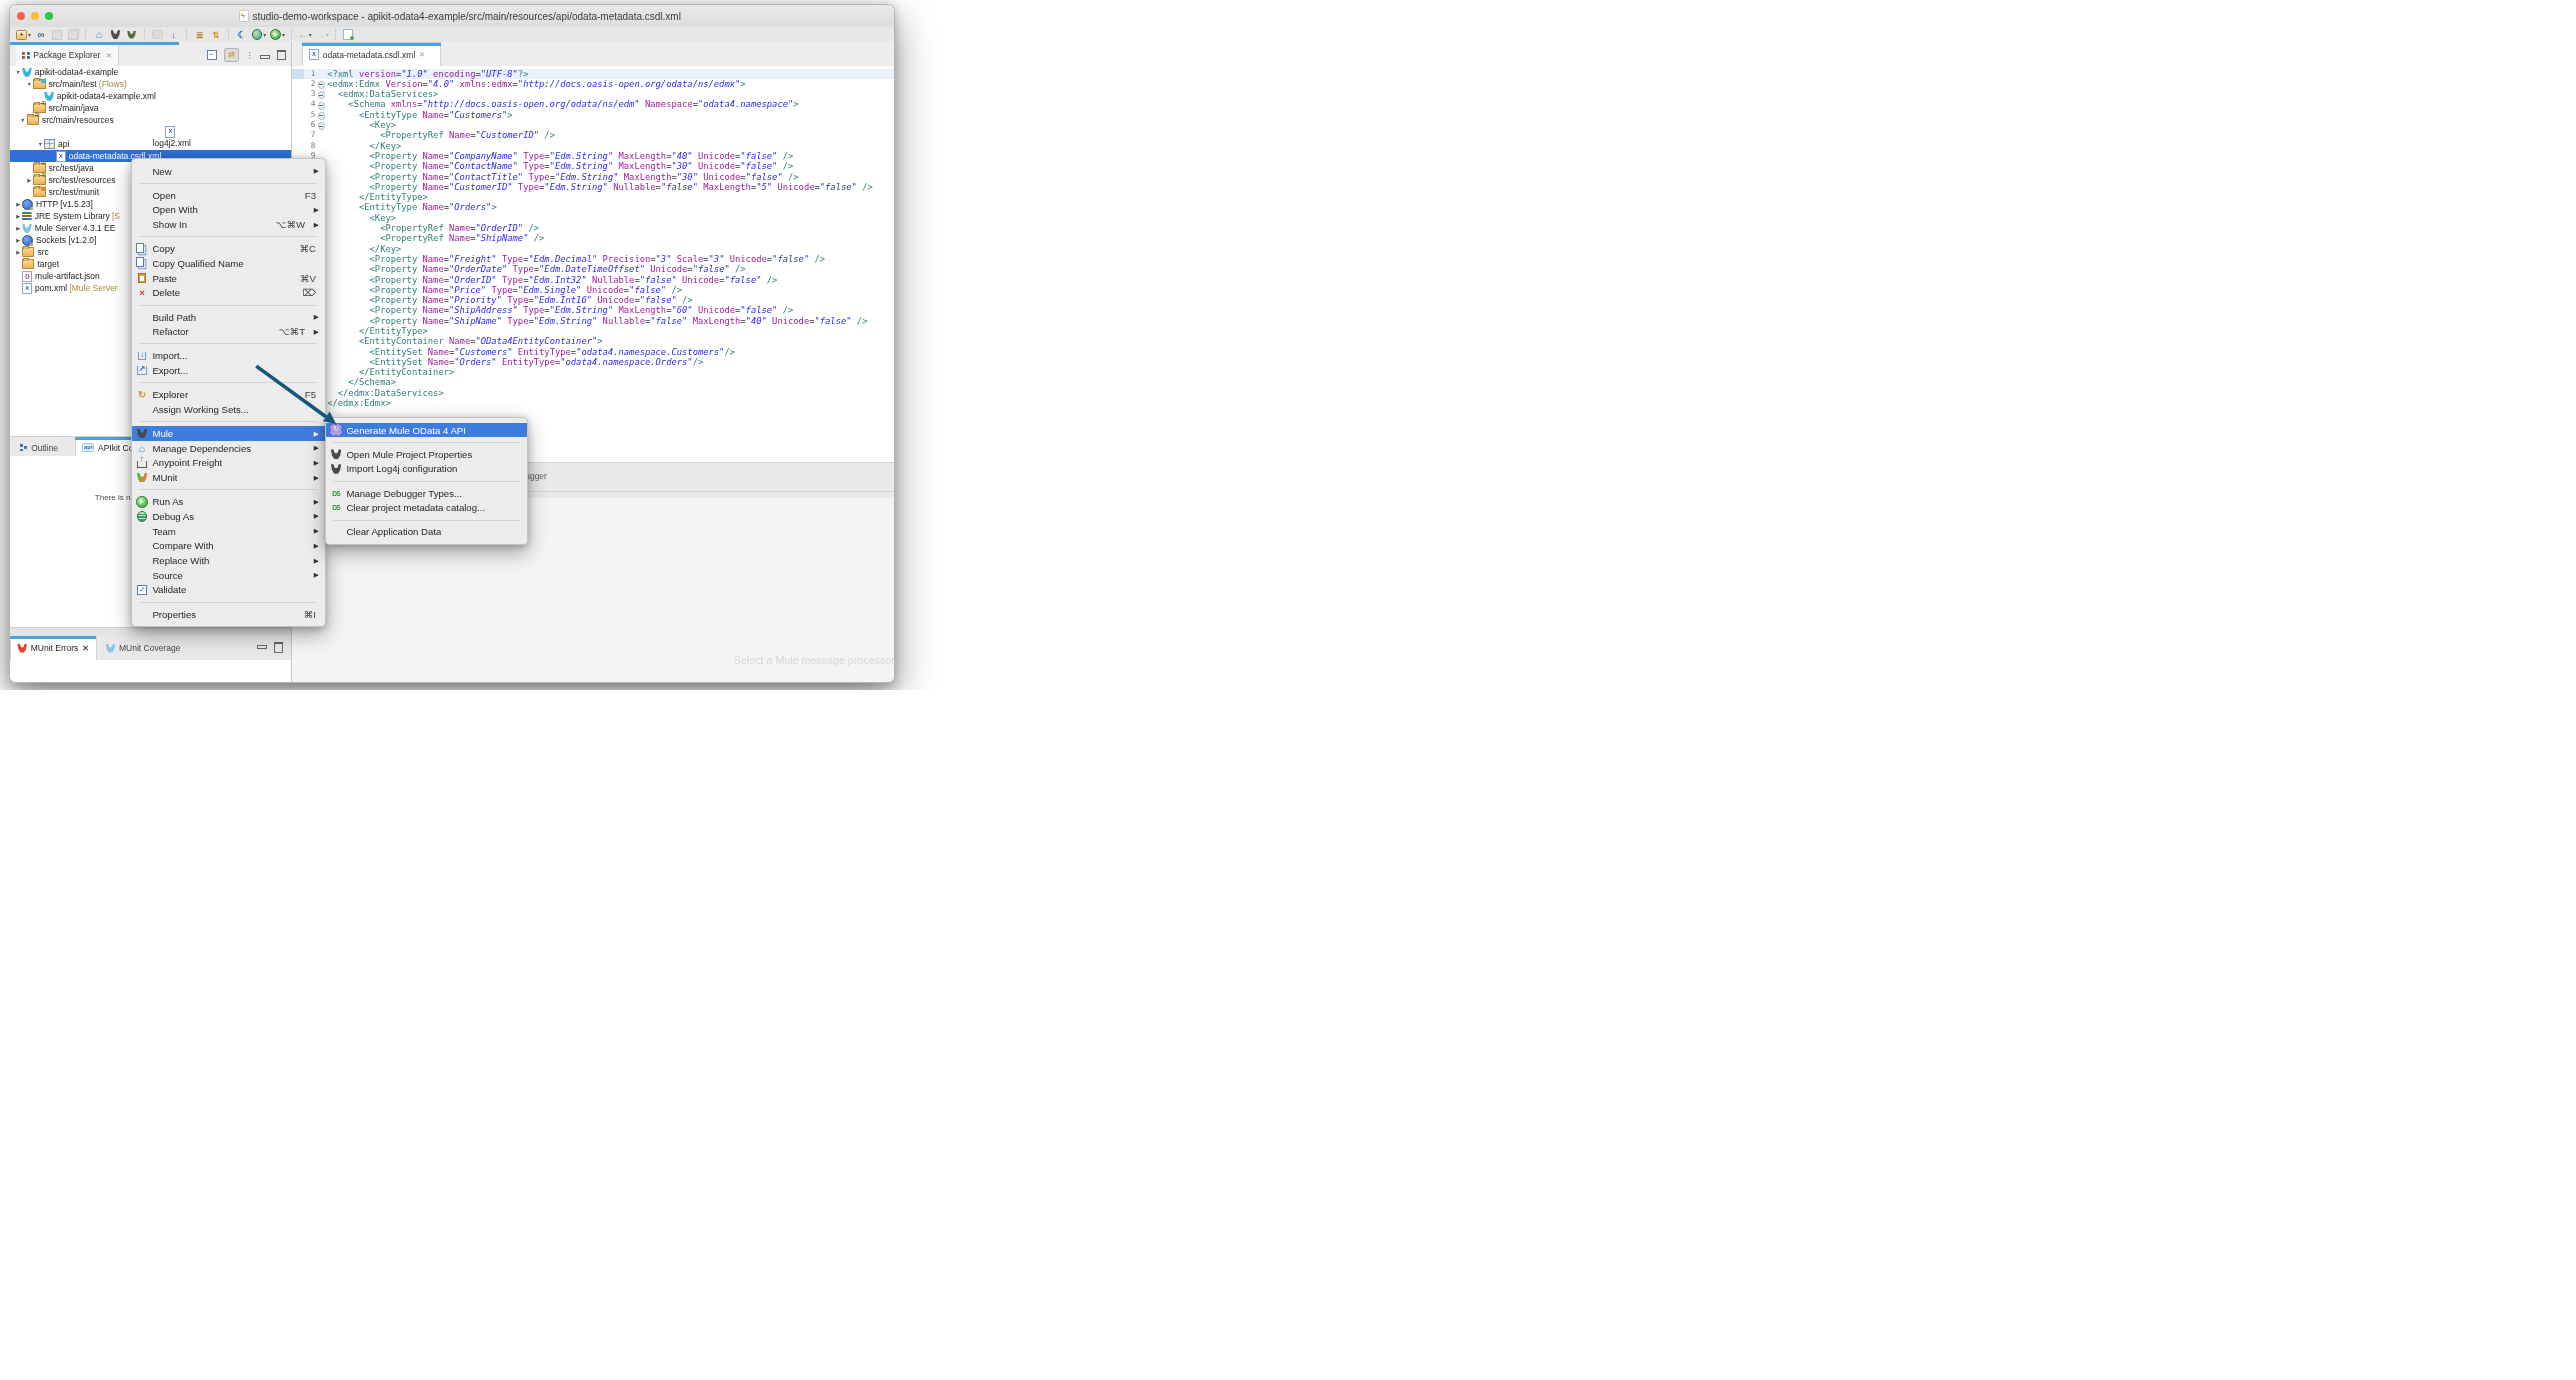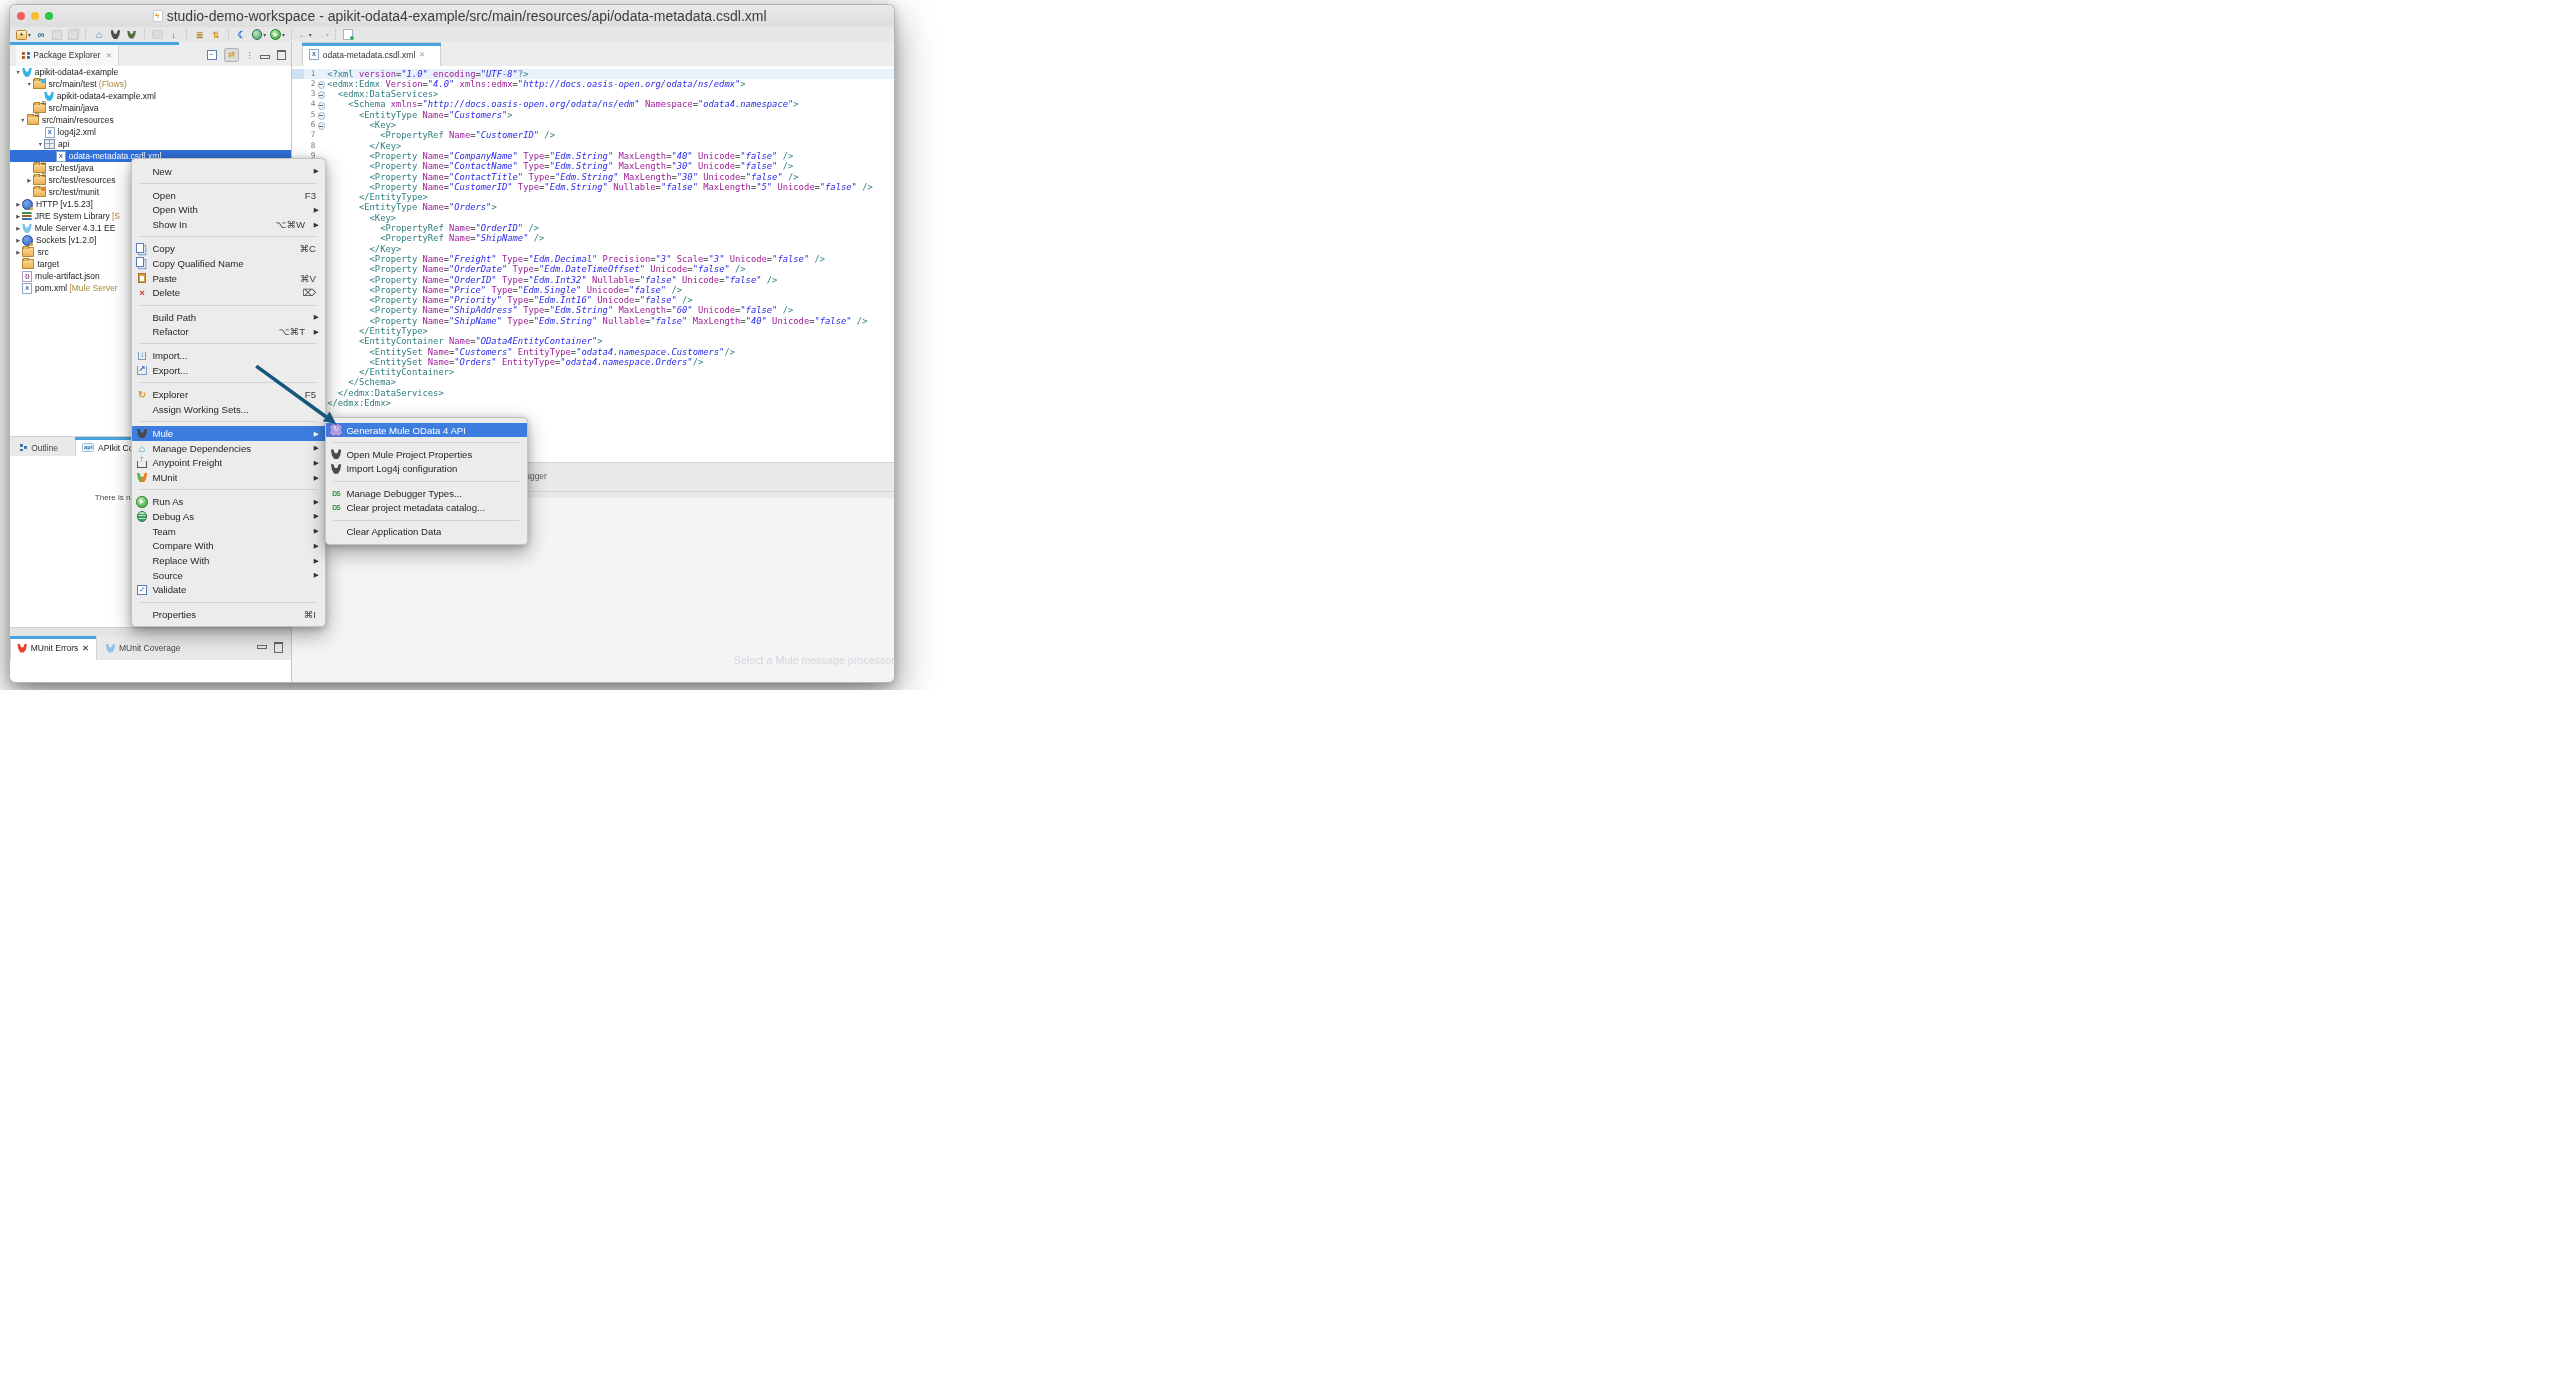--- a/index.html
+++ b/index.html
@@ -4,21 +4,21 @@
 <style>
   html,body{margin:0;padding:0;background:#fff;font-family:"Liberation Sans",sans-serif;}
   .page{position:relative;width:1288px;height:690px;background:#fff;overflow:hidden;}
   .window{position:absolute;left:8.8px;top:4.4px;width:884px;height:677px;background:#e9e9e9;
     border:0.7px solid #b5b5b5;border-radius:6.6px;box-shadow:0 16px 41px rgba(0,0,0,.42),0 2.9px 10.3px rgba(0,0,0,.25);overflow:hidden;}
   
   .titlebar{position:absolute;left:0;top:0;right:0;height:21.4px;background:linear-gradient(#e9e9e9,#dddddd);border-bottom:0.7px solid #c9c9c9;}
   .lights{position:absolute;left:7.4px;top:6.6px;display:flex;gap:5.9px;}
   .light{width:8px;height:8px;border-radius:50%;}
   .title{position:absolute;left:16px;right:0;top:0;height:21.4px;display:flex;align-items:center;justify-content:center;gap:3.7px;
-    font-size:14px;color:#3c3c3c;white-space:nowrap;overflow:hidden;}
+    font-size:10px;color:#3c3c3c;white-space:nowrap;overflow:hidden;}
   .doc-ic{width:8px;height:10.3px;background:#fff;border:0.7px solid #c9c9c9;border-radius:1.5px;position:relative;flex:0 0 auto;}
   .doc-ic::before{content:"ϟ";position:absolute;left:1.1px;top:-0.4px;font-size:8px;color:#ef8b23;font-weight:bold;}
   
   .toolbar{position:absolute;left:0;top:21.4px;right:0;height:15.5px;background:#e7e7e7;display:flex;align-items:center;padding-left:5.9px;gap:3.7px;}
   .tb{height:12.5px;min-width:12.5px;display:flex;align-items:center;justify-content:center;font-size:8.8px;position:relative;}
   .tb.dis{opacity:.35;filter:grayscale(1);}
   .dd::after{content:"▾";font-size:5.9px;color:#555;margin-left:0.7px;}
   .tbsep{width:0.7px;height:10.3px;border-left:0.7px dotted #bdbdbd;margin:0 2.2px;}
   .g-box{width:9.6px;height:8px;border-radius:1.5px;background:linear-gradient(#fdf6e3,#f0c36a);border:0.7px solid #b5882f;color:#7a5a10;font-size:6.6px;line-height:7.4px;text-align:center;font-weight:bold;}
   .g-sync{color:#2f6f9f;font-weight:bold;font-size:9.6px;}
@@ -279,21 +279,21 @@
         <div class="trow" style="padding-left: 15.5px;">
           <span class="tarrow"></span>
           <span class="ticon folder ic-package-folder"></span>
           <span>src/main/java</span>
         </div>
         <div class="trow" style="padding-left: 9px;">
           <span class="tarrow">▼</span>
           <span class="ticon folder ic-package-folder"></span>
           <span>src/main/resources</span>
         </div>
-        <div class="trow" style="padding-left: 27px;">
+        <div class="trow" style="padding-left: 43px; flex-direction: column;">
           <span class="tarrow"></span>
           <span class="ticon xmlfile">X</span>
           <span>log4j2.xml</span>
         </div>
         <div class="trow" style="padding-left: 26.5px;">
           <span class="tarrow">▼</span>
           <span class="ticon ic-api-folder"></span>
           <span>api</span>
         </div>
         <div class="trow sel" style="padding-left: 38px;">

